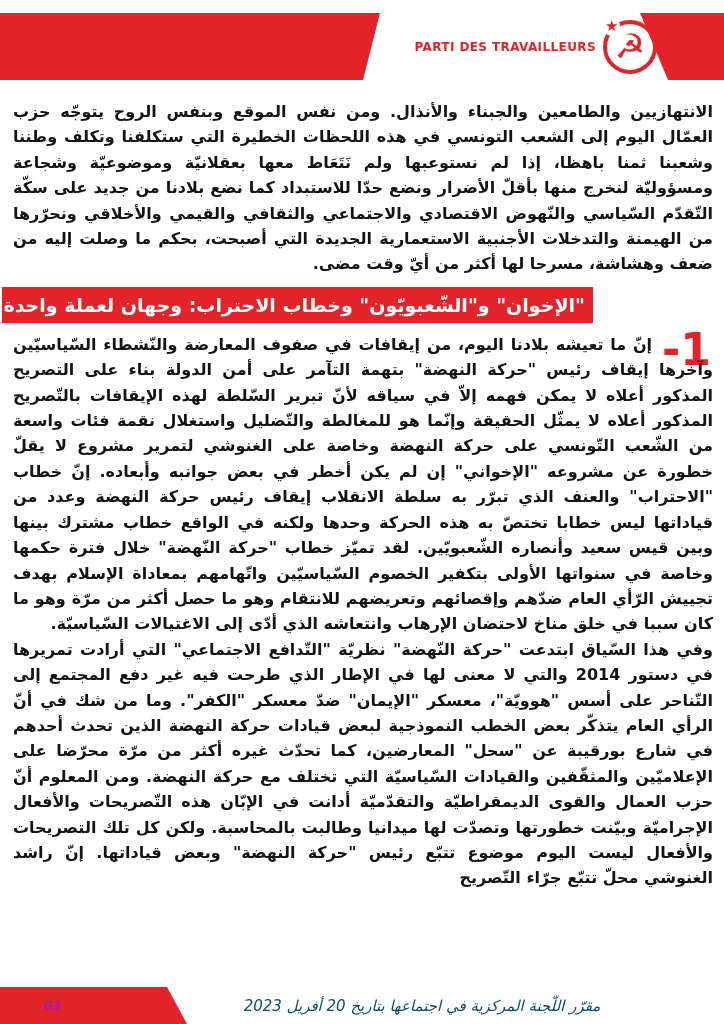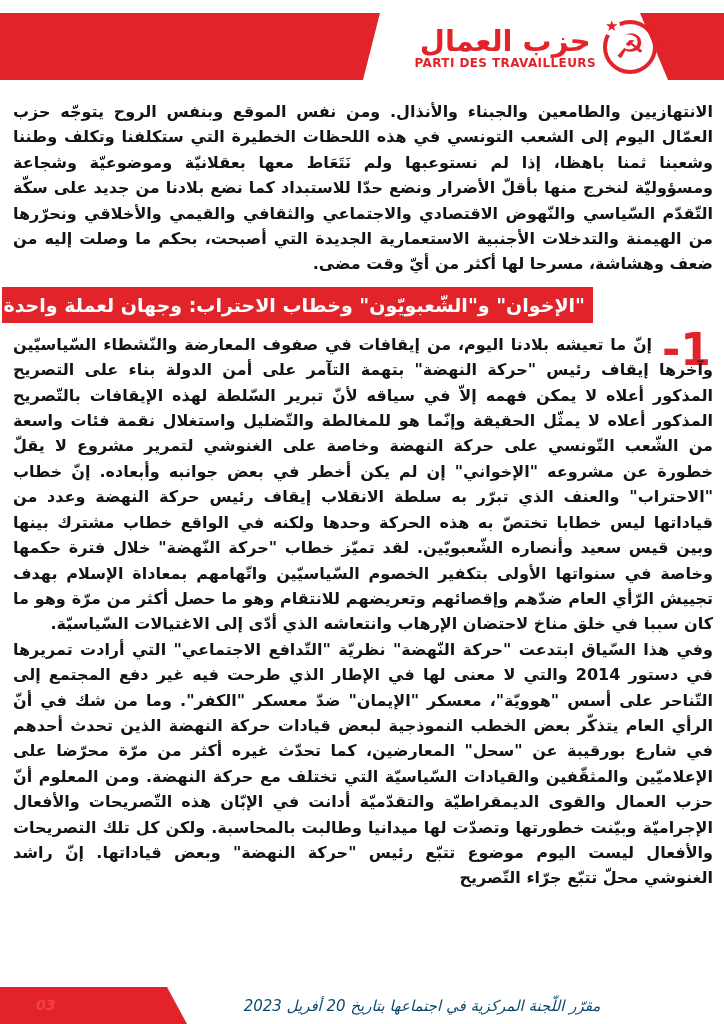--- a/index.html
+++ b/index.html
@@ -53,38 +53,37 @@
     float:right; direction:ltr; color:#e2232a; font-weight:bold;
     font-size:44px; line-height:36px; height:25px; margin:0 2px 0 10px;
   }
   
   .footer-tab {
     position:absolute; left:0; bottom:0; width:190px; height:37px;
     background:#e2232a;
     clip-path:polygon(0 0, 167px 0, 187px 37px, 0 37px);
   }
   .footer-page {
-    position:absolute; left:36px; bottom:11px; color:#ef4444;
-    font-style:italic; font-weight:bold; font-size:14px;
+    position:absolute; left:44px; bottom:11px; color:#a21caf;
+    font-style:italic; font-weight:bold; font-size:12px;
   }
   .footer-note {
     position:absolute; bottom:9px; left:120px; right:0; text-align:center;
     direction:rtl; color:#0c4a6e; font-style:italic; font-size:15px;
   }
 </style>
 </head>
 <body>
 
 <div class="page">
 
   <div class="header-band">
     <div class="header-gap"></div>
     <div class="logo">
       <div class="logo-text">
-        <div class="logo-ar">حزب العمال</div>
         <div class="logo-fr">PARTI DES TRAVAILLEURS</div>
       </div>
       <div class="emblem">
         <span class="emblem-glyph">☭</span>
         <span class="emblem-star">★</span>
       </div>
     </div>
   </div>
 
   <div class="content">

